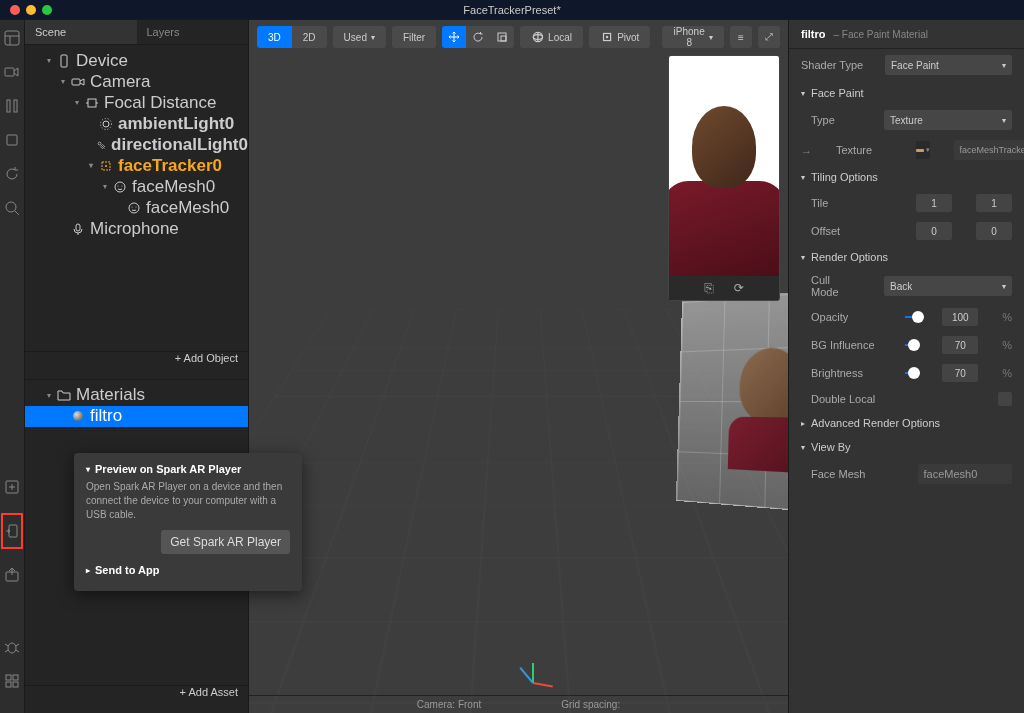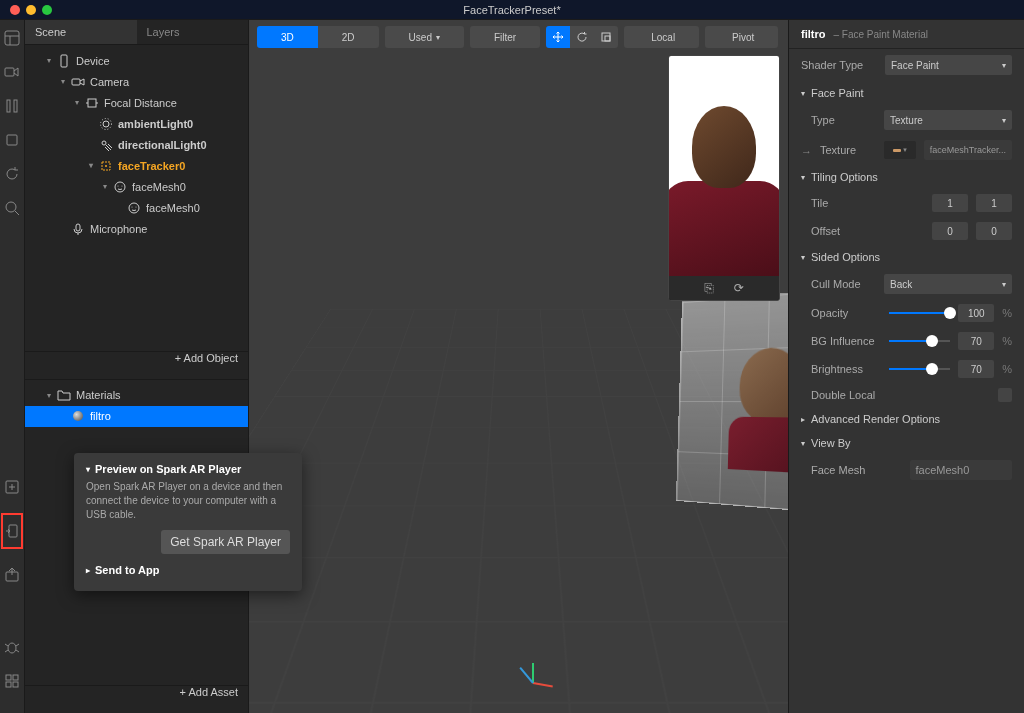--- a/index.html
+++ b/index.html
@@ -31,21 +31,21 @@
 .panel-tab { flex: 1; display: flex; align-items: center; padding-left: 10px; font-size: 11px; color: #888; cursor: pointer; }
 .panel-tab.active { background: #333; color: #ccc; }
 
 
 .tree { flex: 0 0 auto; overflow: auto; padding: 5px 0; }
 .tree-row { display: flex; align-items: center; height: 21px; padding-left: 8px; cursor: pointer; color: #ccc; }
 .tree-row.selected { background: #0078ff; color: #fff; }
 .tree-row.highlight { color: #f5a623; }
 .tree-toggle { width: 10px; font-size: 8px; color: #888; }
 .tree-icon { width: 14px; margin-right: 5px; display: inline-flex; justify-content: center; }
-.tree-label { font-size: 11px; white-space: nowrap; }
+.tree-label { font-size: 17px; white-space: nowrap; }
 .indent-1 { padding-left: 22px; }
 .indent-2 { padding-left: 36px; }
 .indent-3 { padding-left: 50px; }
 .indent-4 { padding-left: 64px; font-weight: bold; }
 .indent-5 { padding-left: 78px; }
 .indent-6 { padding-left: 92px; }
 
 .panel-footer { height: 28px; display: flex; justify-content: flex-end; padding-right: 10px; border-top: 1px solid #1a1a1a; cursor: pointer; }
 .panel-footer span::before { content: "+ "; }
 
@@ -56,21 +56,21 @@
 
 .assets-section { flex: 1; display: flex; flex-direction: column; min-height: 0; border-top: 1px solid #1a1a1a; }
 .assets-header { height: 24px; display: flex; align-items: center; padding-left: 10px; font-size: 11px; font-weight: 500; background: #2a2a2a; }
 .assets-section .tree { flex: 1; }
 
 .mat-icon { width:10px; height:10px; border-radius:50%; background: radial-gradient(circle at 35% 35%, #ddd, #444); display:inline-block; }
 
 
 .viewport { flex: 1; background: #3d3d3d; position: relative; overflow: hidden; }
 .viewport-toolbar { position: absolute; top: 6px; left: 8px; right: 8px; display: flex; gap: 6px; align-items: center; z-index: 10; }
-.tb-btn { height: 22px; background: #4a4a4a; border: none; border-radius: 3px; color: #ccc; font-size: 10px; display: flex; align-items: center; padding: 0 24px; cursor: pointer; }
+.tb-btn { height: 22px; background: #4a4a4a; border: none; border-radius: 3px; color: #ccc; font-size: 10px; display: flex; align-items: center; padding: 0 11px; cursor: pointer; }
 .tb-btn.active { background: #0078ff; color: #fff; }
 .tb-btn.icon { padding: 0 6px; width: 24px; justify-content: center; }
 .tb-group { display:flex; }
 .tb-group .tb-btn { border-radius: 0; }
 .tb-group .tb-btn:first-child { border-radius: 3px 0 0 3px; }
 .tb-group .tb-btn:last-child { border-radius: 0 3px 3px 0; }
 .tb-spacer { flex: 1; }
 .tb-chevron { margin-left: 4px; font-size: 8px; }
 
 
@@ -111,21 +111,21 @@
 .right-panel { width: 236px; background: #333; border-left: 1px solid #1a1a1a; display:flex; flex-direction:column; font-size:11px; }
 .rp-header { padding: 8px 12px; display:flex; align-items:center; gap:8px; border-bottom:1px solid #222; }
 .rp-title { font-weight:600; color:#fff; }
 .rp-subtitle { color:#888; font-size:10px; }
 .rp-row { display:flex; align-items:center; padding: 6px 12px; gap:8px; }
 .rp-label { flex: 0 0 76px; color:#aaa; }
 .rp-select { flex:1; height:20px; background:#464646; border:none; color:#ccc; font-size:10px; border-radius:2px; padding:0 6px; display:flex; align-items:center; justify-content:space-between; cursor:pointer; }
 .rp-select .chev { font-size:8px; }
 .rp-section { padding: 6px 12px; display:flex; align-items:center; cursor:pointer; color:#ccc; }
 .rp-section-toggle { font-size:8px; width:10px; }
-.rp-prop { display:flex; align-items:center; padding: 5px 12px 5px 22px; gap:8px; }
+.rp-prop { display:flex; align-items:center; padding: 5px 12px 5px 22px; gap:24px; }
 .rp-prop-label { flex:1; color:#aaa; }
 .rp-num { width:36px; height:18px; background:#444; border:none; color:#ccc; font-size:10px; text-align:center; border-radius:2px; }
 .rp-slider { flex:1; display:flex; align-items:center; }
 .rp-slider-track { flex:1; height:2px; background:#555; position:relative; }
 .rp-slider-fill { position:absolute; left:0; top:0; bottom:0; background:#0078ff; }
 .rp-slider-thumb { position:absolute; top:50%; width:12px; height:12px; border-radius:50%; background:#fff; transform:translate(-50%,-50%); }
 .rp-checkbox { width:14px; height:14px; background:#444; border-radius:2px; }
 .rp-readonly { flex:1; height:20px; background:#3a3a3a; border-radius:2px; display:flex; align-items:center; padding:0 6px; color:#999; }
 .rp-tex-swatch { width:40px; height:18px; background:#2a2a2a; border-radius:2px; display:flex; align-items:center; justify-content:center; }
 .rp-tex-dot { width:8px; height:3px; background:#c96; border-radius:1px; }
@@ -448,20 +448,24 @@
       <div class="preview-img">
         <div class="preview-face-body"></div>
         <div class="preview-face-head"></div>
       </div>
       <div class="preview-ctrl">
         <span>⎘</span>
         <span>⟳</span>
       </div>
     </div>
 
+    <div class="status-bar">
+      <span>Camera: Front</span>
+      <span>Grid spacing:</span>
+    </div>
   </div>
 
   <div class="right-panel">
     <div class="rp-header">
       <span class="rp-title">filtro</span>
       <span class="rp-subtitle">– Face Paint Material</span>
     </div>
     <div class="rp-row">
       <span class="rp-label">Shader Type</span>
       <div class="rp-select">
@@ -501,21 +505,21 @@
       <input class="rp-num" value="1" style="">
     </div>
     <div class="rp-prop">
       <span class="rp-prop-label">Offset</span>
       <input class="rp-num" value="0" style="">
       <input class="rp-num" value="0" style="">
     </div>
 
     <div class="rp-section">
         <span class="rp-section-toggle">▾</span>
-        <span>Sided Options</span>
+        <span>Render Options</span>
       </div>
     <div class="rp-prop">
       <span class="rp-prop-label">Cull Mode</span>
       <div class="rp-select" style="flex:0 0 128px">
           <span>Back</span>
           <span class="chev">▾</span>
         </div>
     </div>
     <div class="rp-prop">
       <span class="rp-prop-label" style="flex:0 0 70px">Opacity</span>

